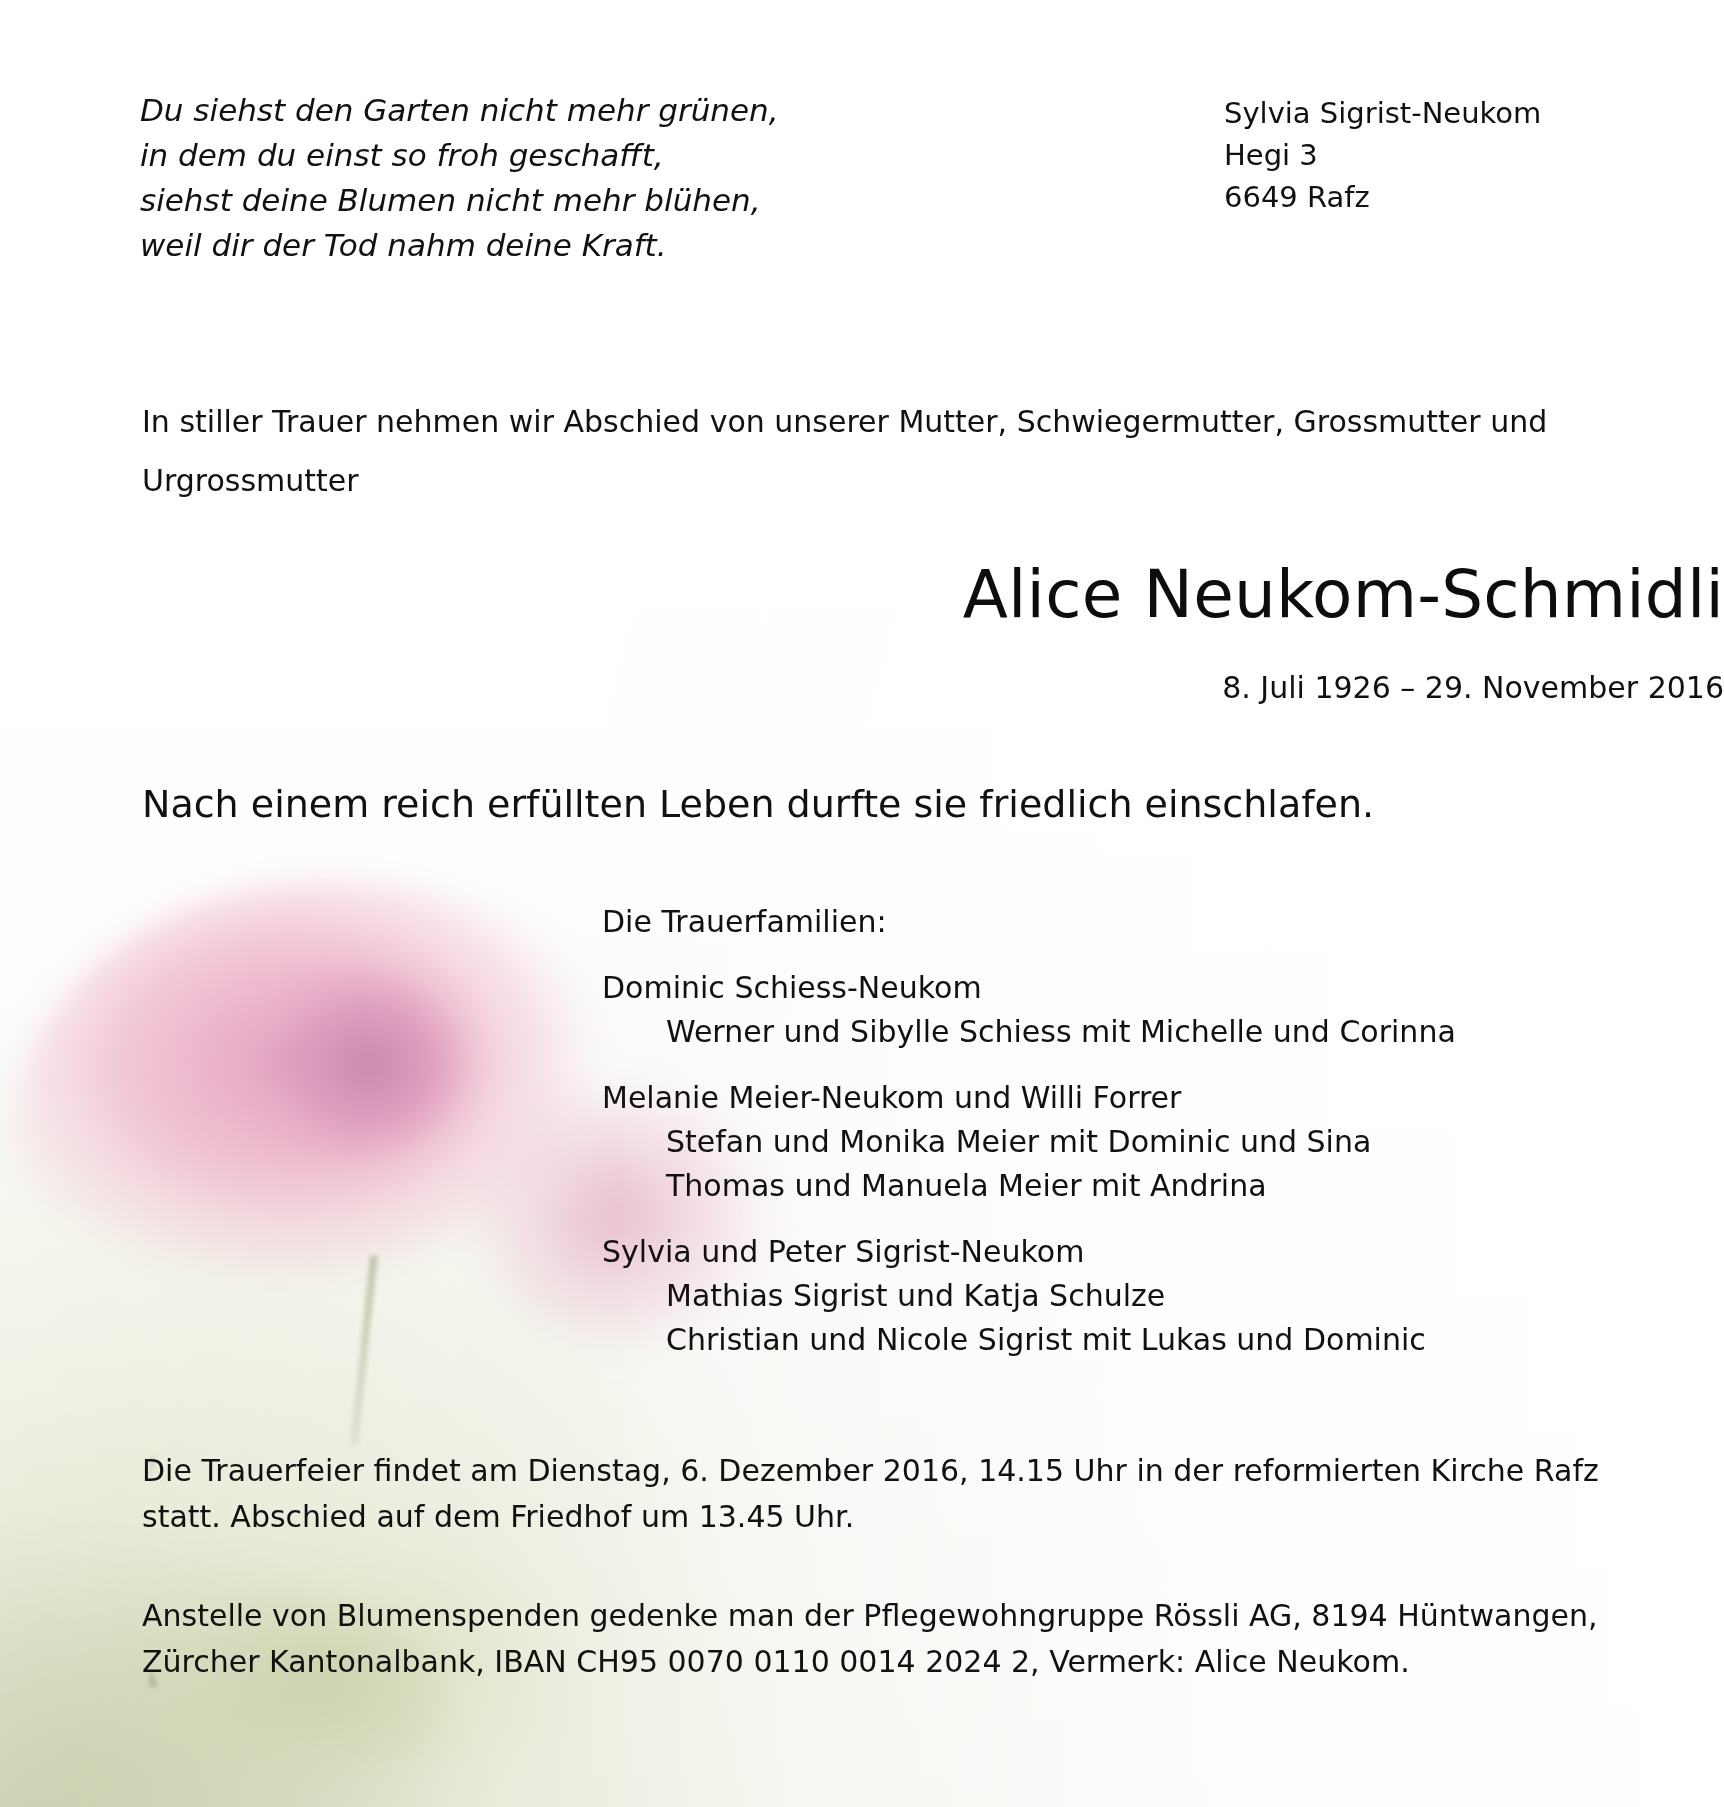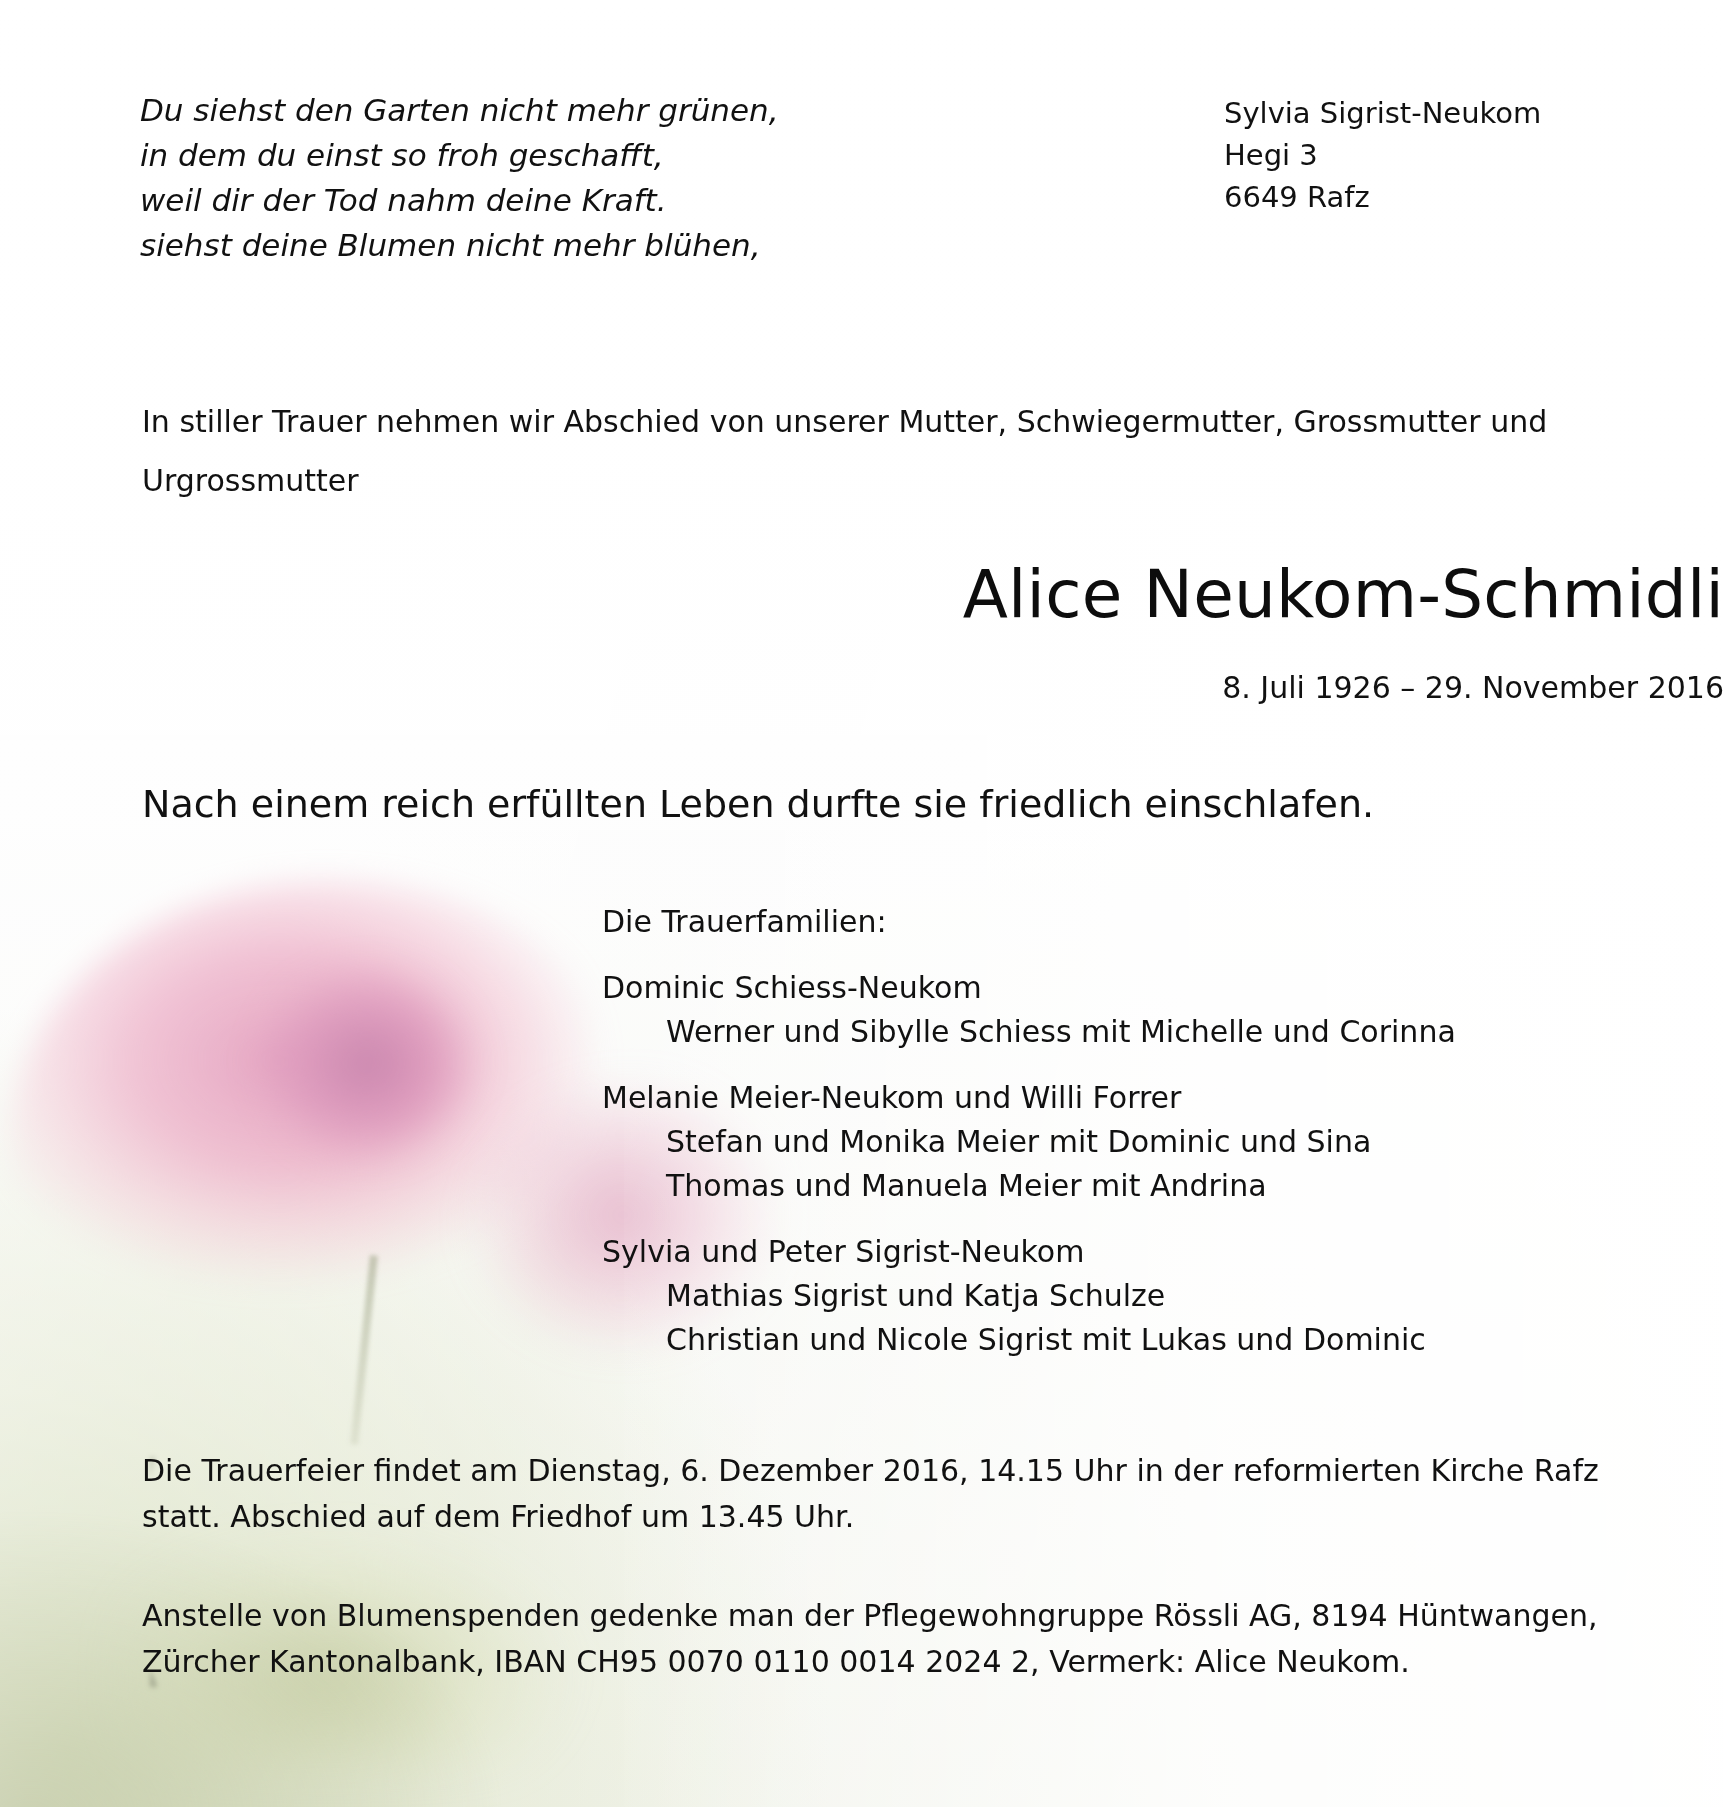--- a/index.html
+++ b/index.html
@@ -230,22 +230,22 @@
     <div class="bg-wash"></div>
     <div class="bg-top-fade"></div>
     <div class="bg-right-fade"></div>
   </div>
 
   <div class="content">
 
     <div class="verse">
       <div>Du siehst den Garten nicht mehr grünen,</div>
       <div>in dem du einst so froh geschafft,</div>
+      <div>siehst deine Blumen nicht mehr blühen,</div>
       <div>weil dir der Tod nahm deine Kraft.</div>
-      <div>siehst deine Blumen nicht mehr blühen,</div>
     </div>
 
     <div class="addr">
       <div>Sylvia Sigrist-Neukom</div>
       <div>Hegi 3</div>
       <div>6649 Rafz</div>
     </div>
 
     <div class="intro">In stiller Trauer nehmen wir Abschied von unserer Mutter, Schwiegermutter, Grossmutter und Urgrossmutter</div>
 

